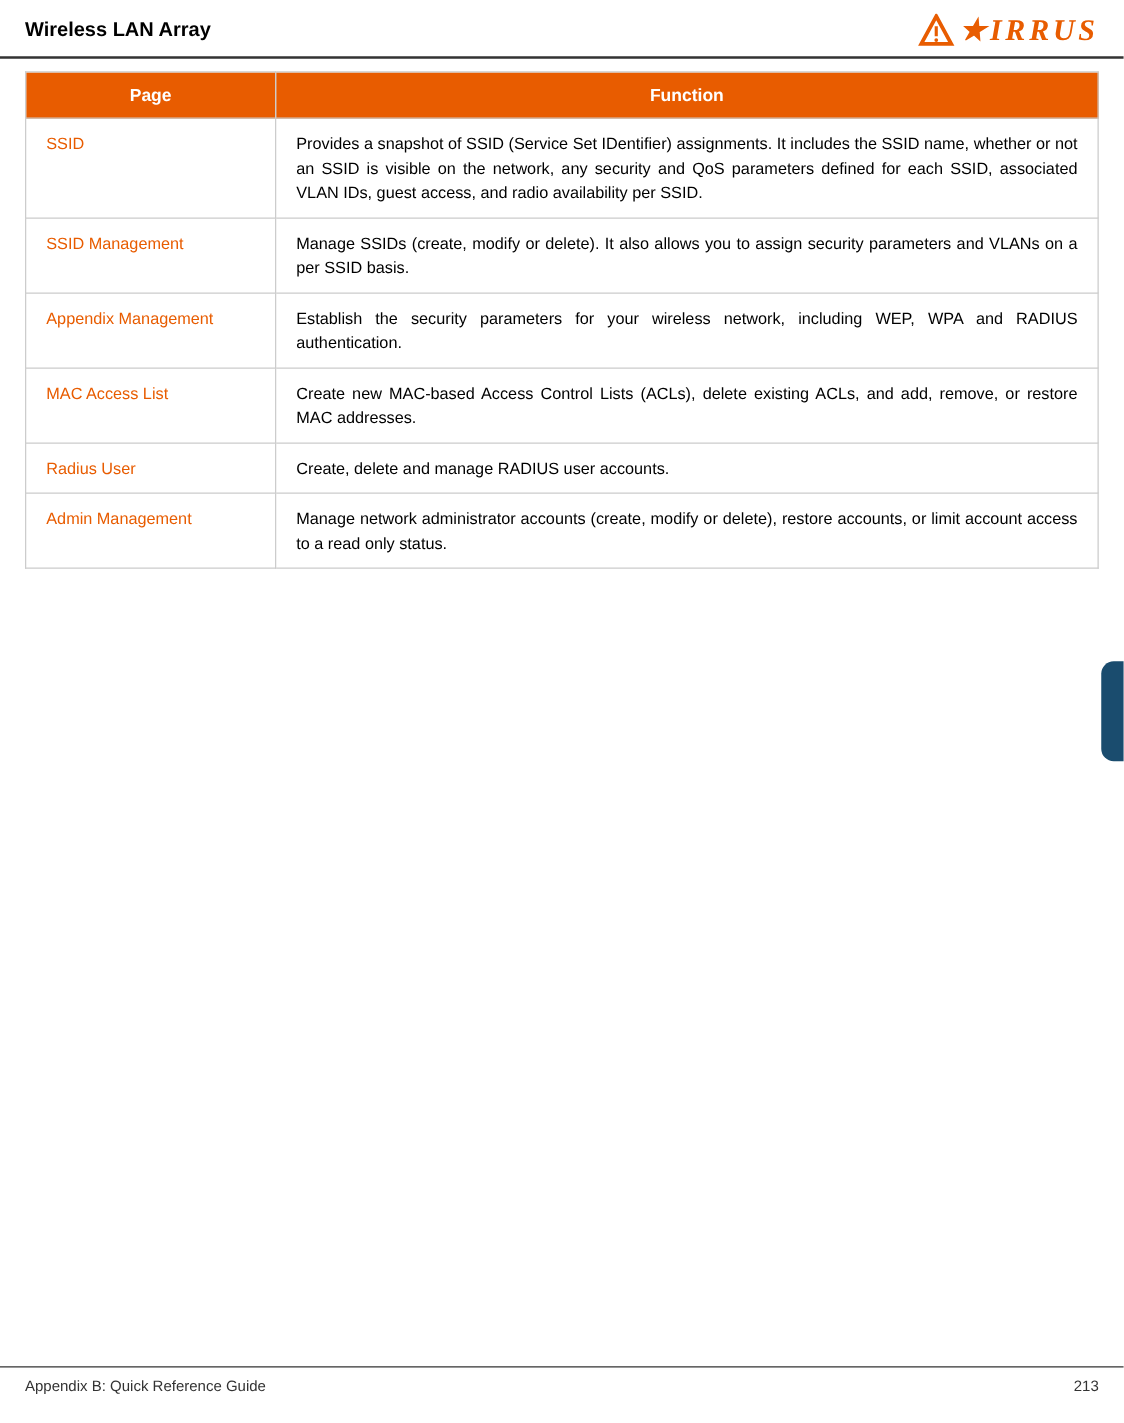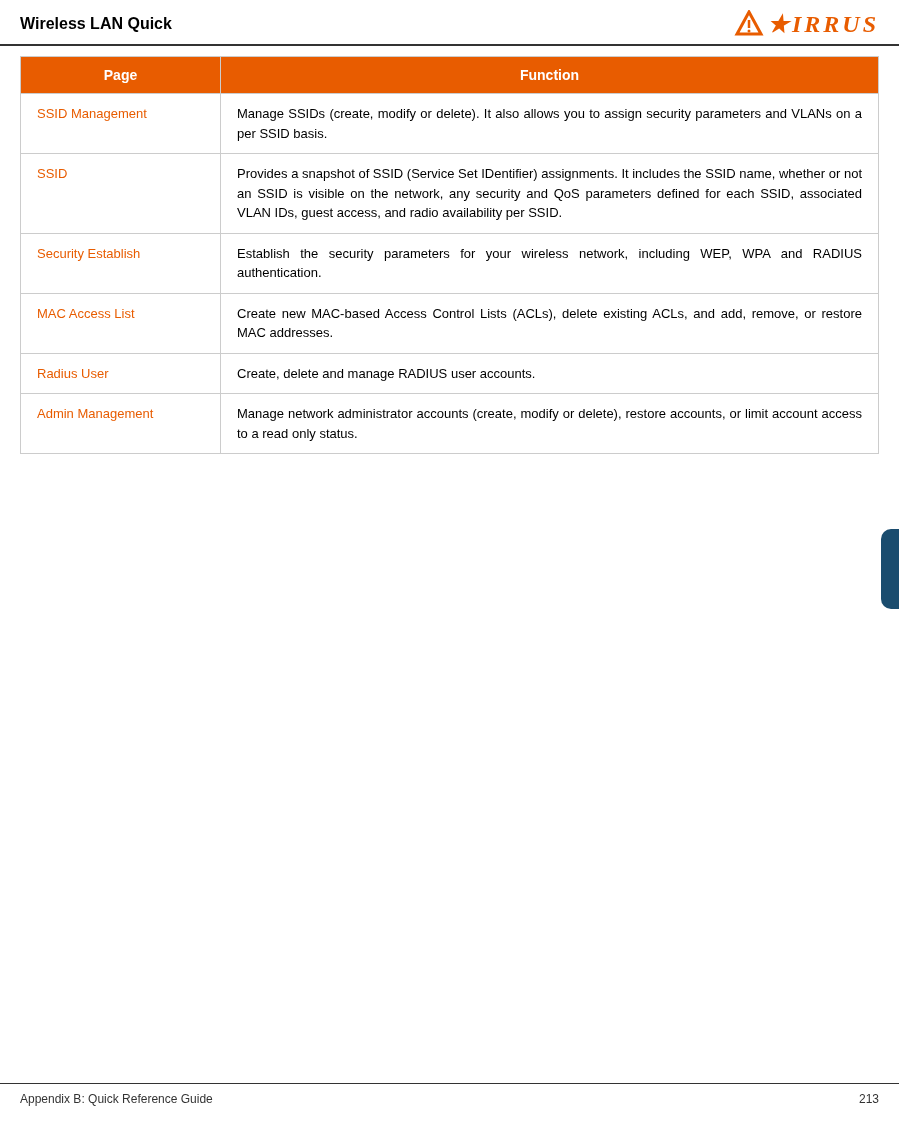--- a/index.html
+++ b/index.html
@@ -68,21 +68,21 @@
     .footer {
       display: flex;
       justify-content: space-between;
       align-items: center;
       padding: 8px 20px;
       border-top: 1px solid #333;
       margin-top: 10px;
       font-size: 12px;
       color: #333;
       position: absolute;
-      bottom: 24px;
+      bottom: 14px;
       left: 0;
       right: 0;
     }
     .side-tab {
       position: absolute;
       right: 0;
       top: 50%;
       transform: translateY(-50%);
       width: 18px;
       height: 80px;
@@ -92,21 +92,21 @@
     .logo-container {
       display: flex;
       align-items: center;
       gap: 2px;
     }
   </style>
 </head>
 <body>
 
 <div class="header">
-  <span class="header-title">Wireless LAN Quick</span>
+  <span class="header-title">Wireless LAN Array</span>
   <div class="logo-container">
     <svg width="32" height="28" viewBox="0 0 32 28">
       <polygon points="16,2 28,24 4,24" fill="none" stroke="#e85c00" stroke-width="3"></polygon>
       <line x1="16" y1="10" x2="16" y2="18" stroke="#e85c00" stroke-width="2.5"></line>
       <circle cx="16" cy="21" r="1.5" fill="#e85c00"></circle>
     </svg>
     <span class="logo-text" style="font-style:italic; font-family: Liberation Serif, serif; font-size:24px; font-weight:bold; color:#e85c00; letter-spacing:3px;">
       <span style="color:#e85c00;">★</span>IRRUS
     </span>
   </div>
@@ -115,29 +115,29 @@
 <div class="main-content">
   <table>
     <thead>
       <tr>
         <th>Page</th>
         <th>Function</th>
       </tr>
     </thead>
     <tbody id="table-body">
     <tr>
+          <td>SSID</td>
+          <td>Provides a snapshot of SSID (Service Set IDentifier) assignments. It includes the SSID name, whether or not an SSID is visible on the network, any security and QoS parameters defined for each SSID, associated VLAN IDs, guest access, and radio availability per SSID.</td>
+        </tr>
+        <tr>
           <td>SSID Management</td>
           <td>Manage SSIDs (create, modify or delete). It also allows you to assign security parameters and VLANs on a per SSID basis.</td>
         </tr>
         <tr>
-          <td>SSID</td>
-          <td>Provides a snapshot of SSID (Service Set IDentifier) assignments. It includes the SSID name, whether or not an SSID is visible on the network, any security and QoS parameters defined for each SSID, associated VLAN IDs, guest access, and radio availability per SSID.</td>
-        </tr>
-        <tr>
-          <td>Security Establish</td>
+          <td>Appendix Management</td>
           <td>Establish the security parameters for your wireless network, including WEP, WPA and RADIUS authentication.</td>
         </tr>
         <tr>
           <td>MAC Access List</td>
           <td>Create new MAC-based Access Control Lists (ACLs), delete existing ACLs, and add, remove, or restore MAC addresses.</td>
         </tr>
         <tr>
           <td>Radius User</td>
           <td>Create, delete and manage RADIUS user accounts.</td>
         </tr>

